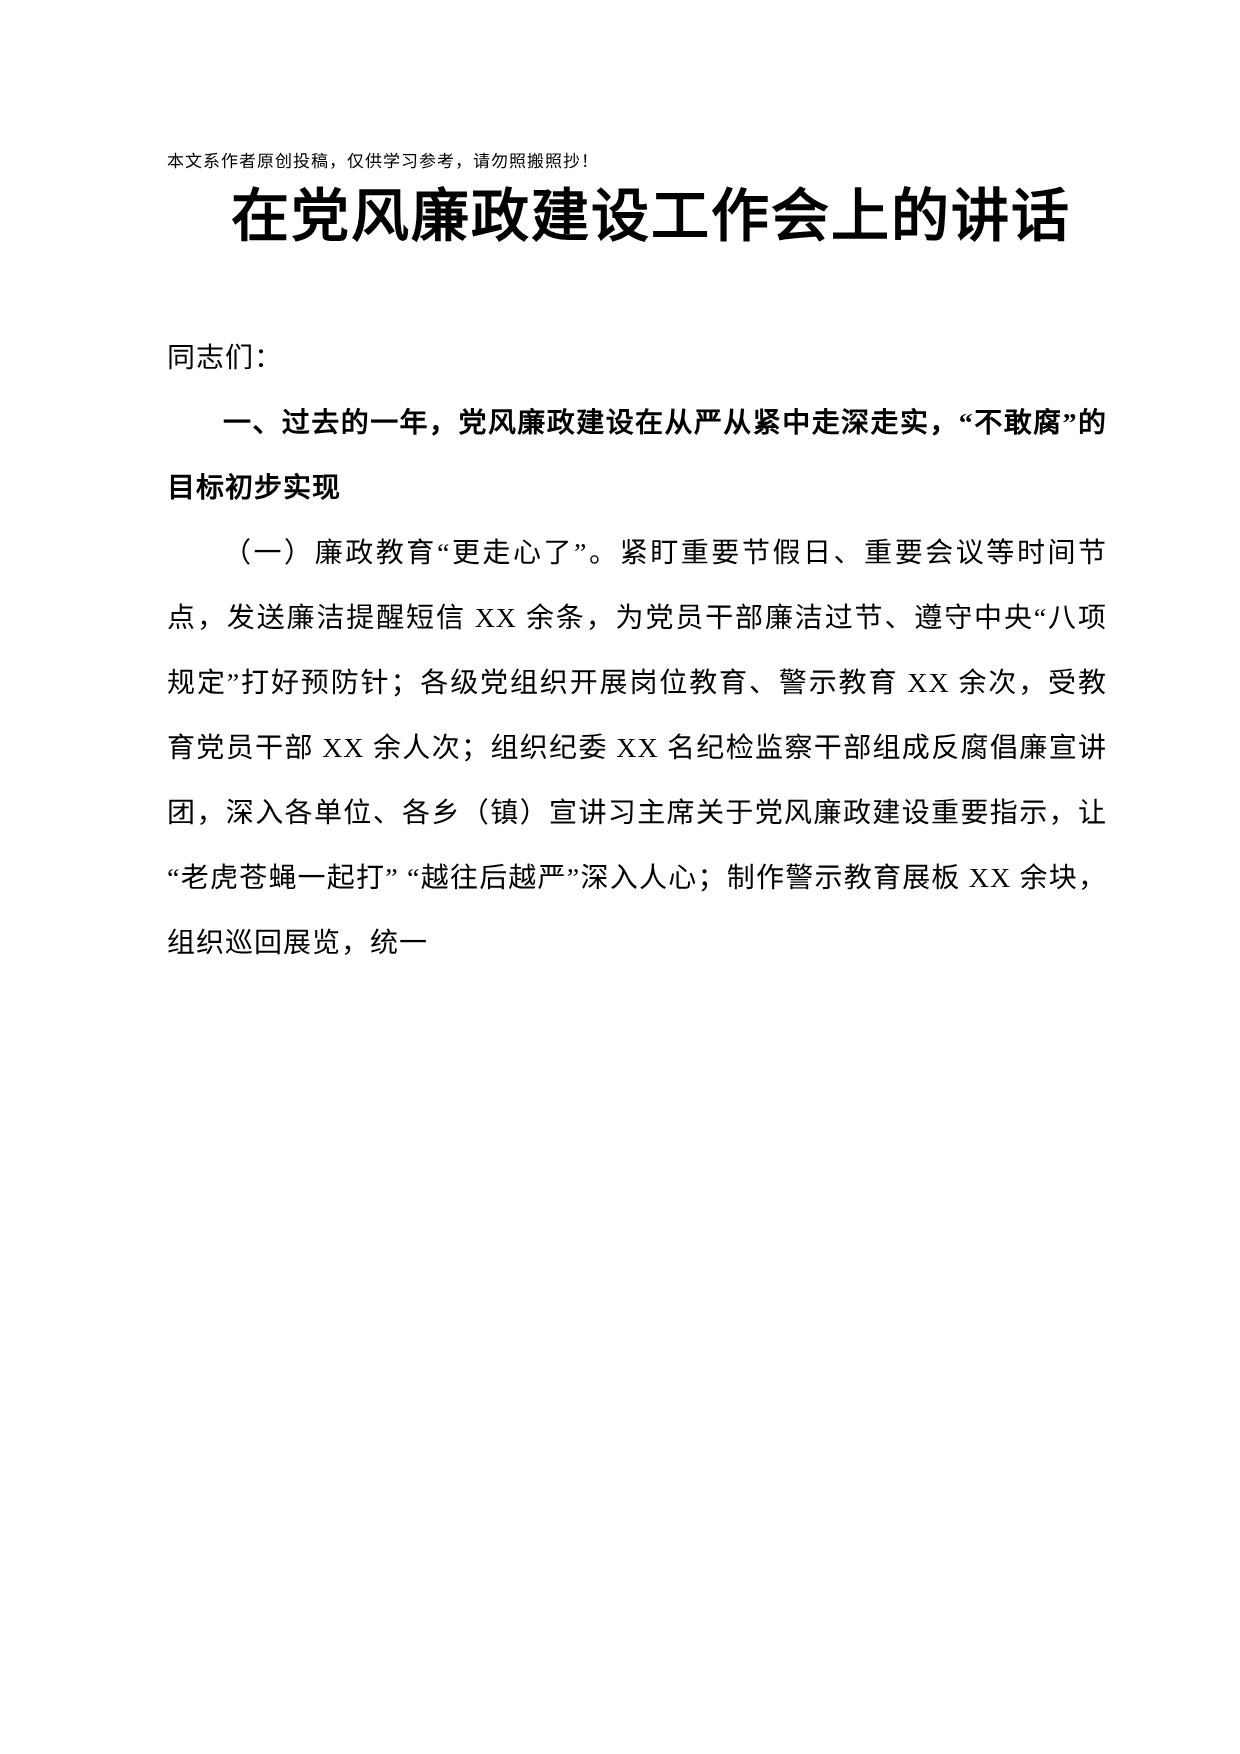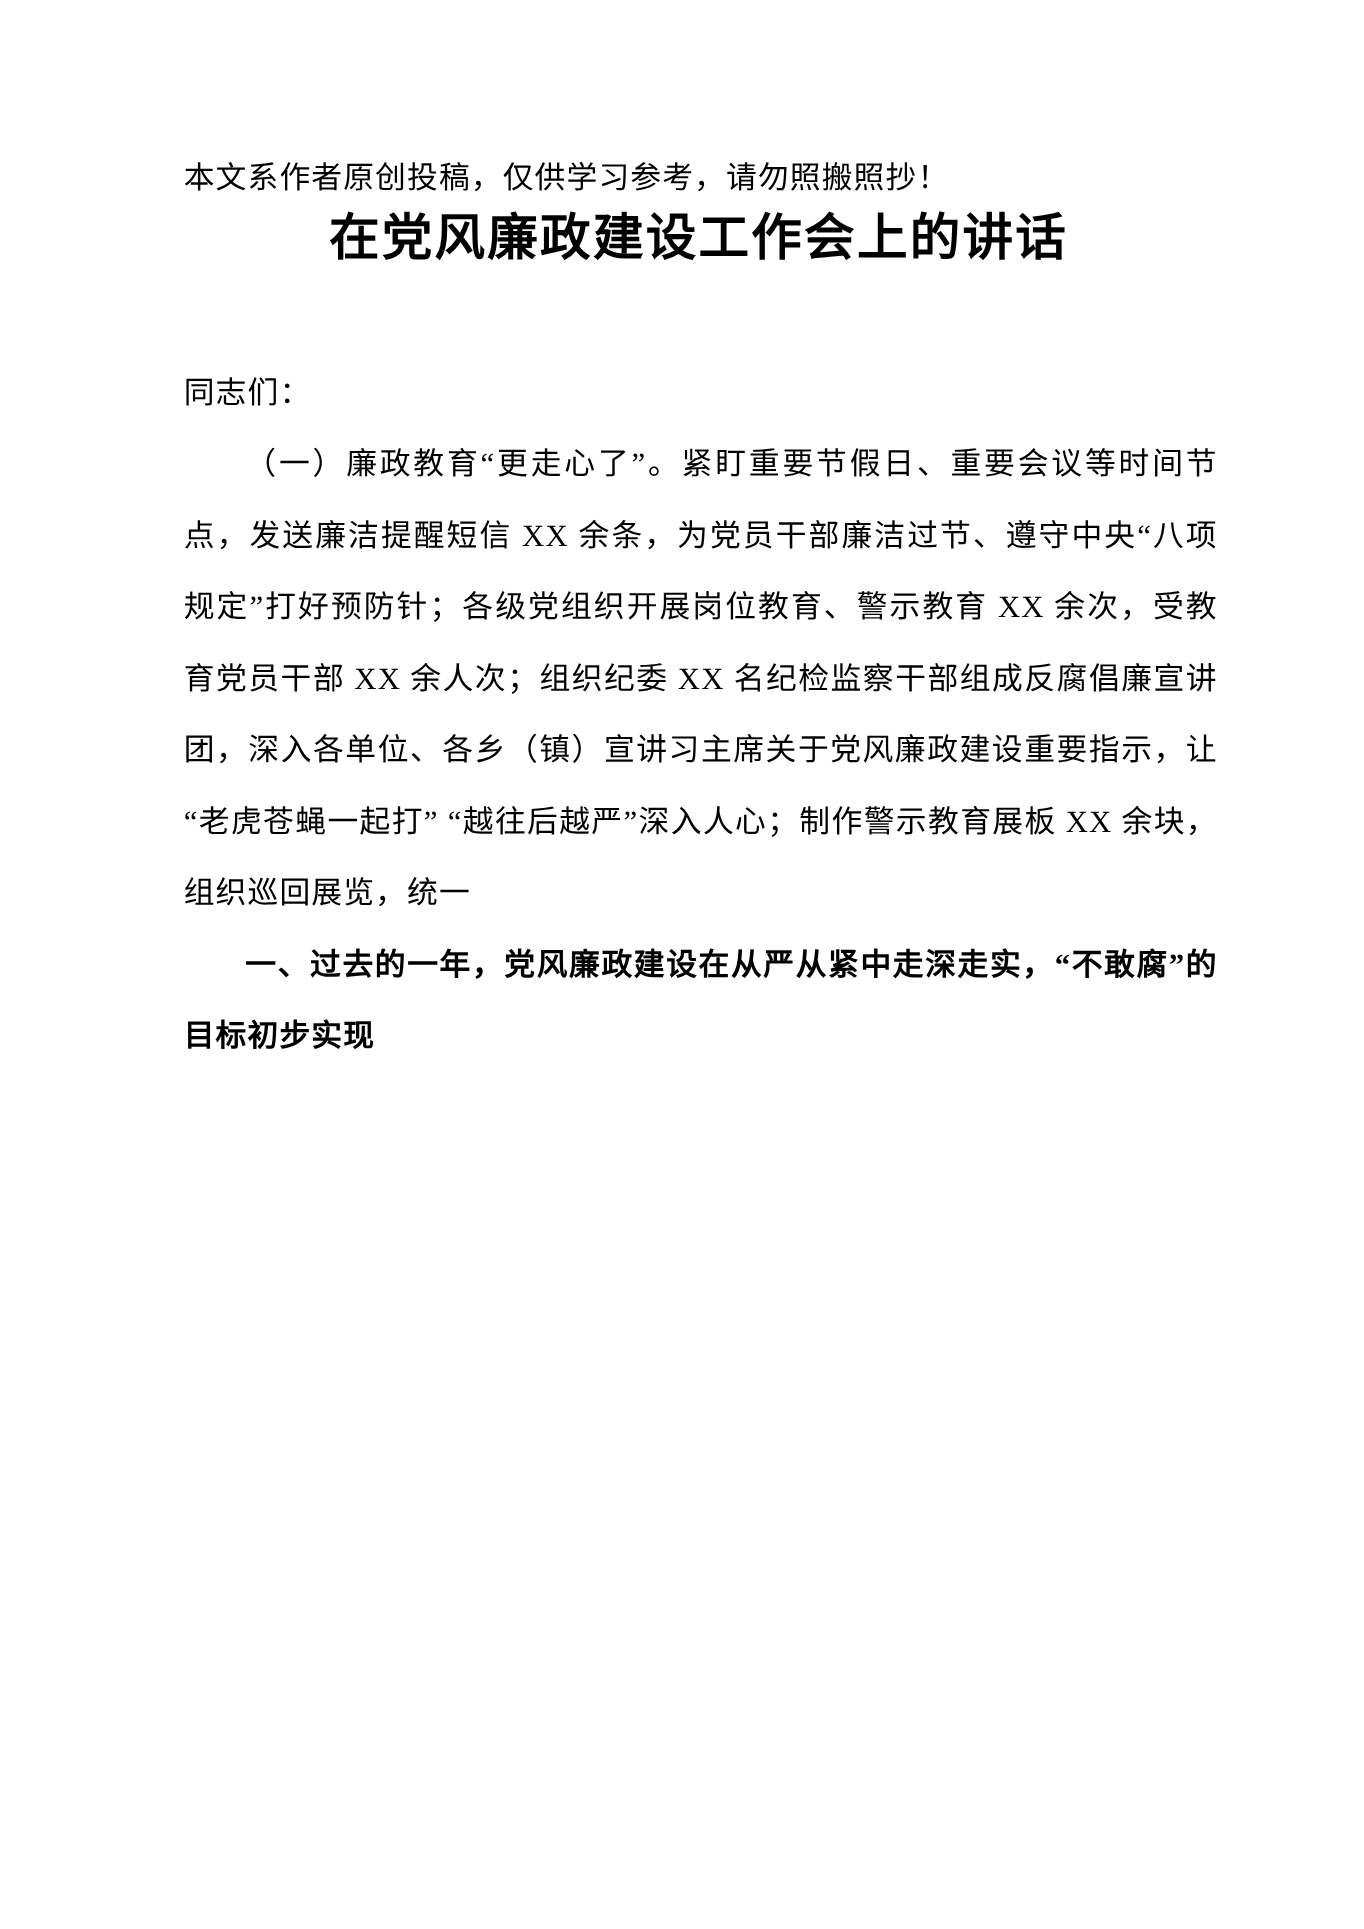--- a/index.html
+++ b/index.html
@@ -16,34 +16,34 @@
     color: #000000;
     overflow: hidden;
     font-family: "Liberation Serif", serif;
   }
   .disclaimer {
     position: absolute;
     left: 167px;
     top: 147px;
     width: 940px;
     font-family: "Liberation Sans", sans-serif;
-    font-size: 28px;
+    font-size: 17px;
     line-height: 30px;
     letter-spacing: 1px;
     white-space: nowrap;
   }
   .doc-title {
     position: absolute;
-    left: 165px;
+    left: 181px;
     top: 188px;
     width: 940px;
     margin: 0;
     text-align: center;
     font-family: "Liberation Sans", sans-serif;
-    font-size: 46px;
+    font-size: 58px;
     line-height: 56px;
     font-weight: 700;
     letter-spacing: 2px;
     white-space: nowrap;
   }
   .doc-body {
     position: absolute;
     left: 167px;
     top: 325px;
     width: 940px;
@@ -73,19 +73,19 @@
 
   <div class="disclaimer">本文系作者原创投稿，仅供学习参考，请勿照搬照抄！</div>
 
   <h1 class="doc-title">在党风廉政建设工作会上的讲话</h1>
 
   <div class="doc-body">
 
     <p class="salutation">同志们：</p>
 
 
+    <p class="para bold-heading">一、过去的一年，党风廉政建设在从严从紧中走深走实，“不敢腐”的目标初步实现</p>
+
     <p class="para">（一）廉政教育“更走心了”。紧盯重要节假日、重要会议等时间节点，发送廉洁提醒短信 XX 余条，为党员干部廉洁过节、遵守中央“八项规定”打好预防针；各级党组织开展岗位教育、警示教育 XX 余次，受教育党员干部 XX 余人次；组织纪委 XX 名纪检监察干部组成反腐倡廉宣讲团，深入各单位、各乡（镇）宣讲习主席关于党风廉政建设重要指示，让“老虎苍蝇一起打” “越往后越严”深入人心；制作警示教育展板 XX 余块，组织巡回展览，统一</p>
-
-    <p class="para bold-heading">一、过去的一年，党风廉政建设在从严从紧中走深走实，“不敢腐”的目标初步实现</p>
 
   </div>
 
 </div>
 
 </body></html>

